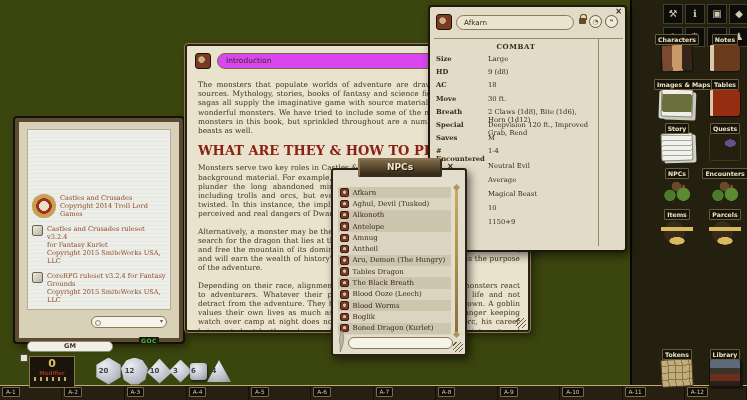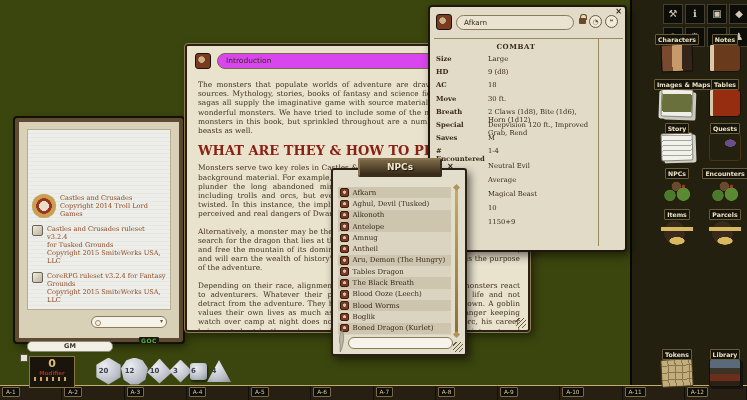--- a/index.html
+++ b/index.html
@@ -215,21 +215,21 @@
         <div class="chat-ic cnc-logo-icon"></div>
         <div class="chat-tx">
           <div>Castles and Crusades</div>
           <div>Copyright 2014 Troll Lord Games</div>
         </div>
       </div>
       <div class="chat-entry">
         <div class="chat-ic ruleset-die-icon"></div>
         <div class="chat-tx">
           <div>Castles and Crusades ruleset v3.2.4</div>
-          <div>for Tusked Grounds</div>
+          <div>for Fantasy Kurlet</div>
           <div>Copyright 2015 SmiteWorks USA, LLC</div>
         </div>
       </div>
       <div class="chat-entry">
         <div class="chat-ic ruleset-die-icon"></div>
         <div class="chat-tx">
           <div>CoreRPG ruleset v3.2.4 for Fantasy Grounds</div>
           <div>Copyright 2015 SmiteWorks USA, LLC</div>
         </div>
       </div>

